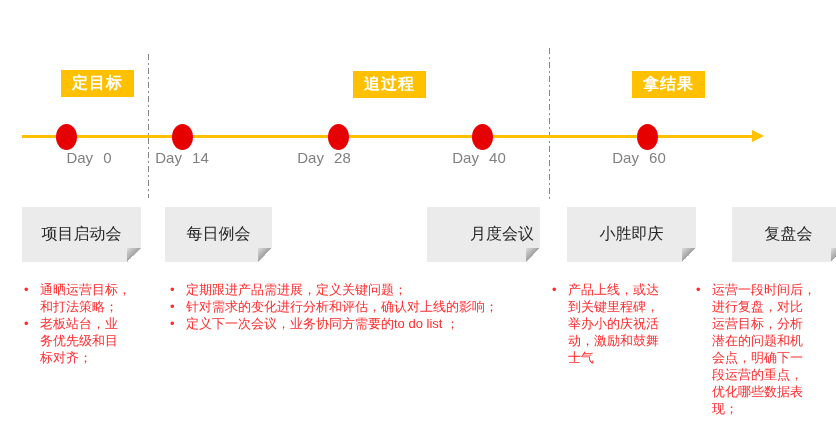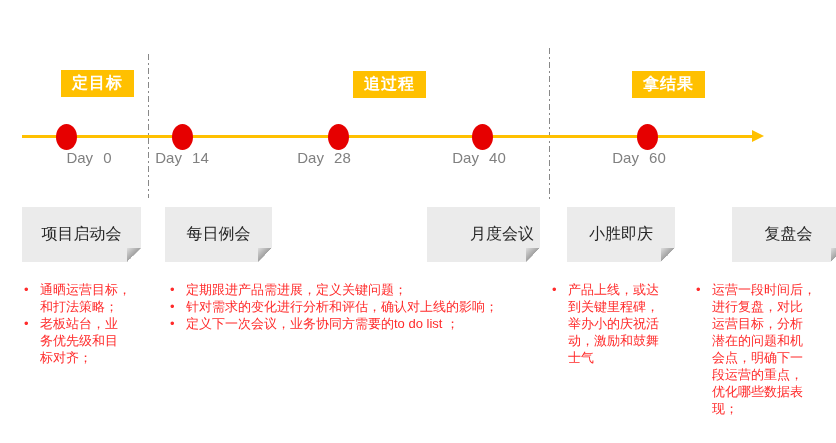--- a/index.html
+++ b/index.html
@@ -160,21 +160,21 @@
     <span class="fold"></span>
   </div>
   <div class="note-card" style="left:165px; width:107px;">
     <span>每日例会</span>
     <span class="fold"></span>
   </div>
   <div class="note-card" style="left:427px; width:113px;padding-left:37px;">
     <span>月度会议</span>
     <span class="fold"></span>
   </div>
-  <div class="note-card" style="left:567px; width:108px;">
+  <div class="note-card" style="left:567px; width:129px;">
     <span>小胜即庆</span>
     <span class="fold"></span>
   </div>
   <div class="note-card" style="left:690px; width:113px;margin-left:42px;">
     <span>复盘会</span>
     <span class="fold"></span>
   </div>
 
   <div class="bullet-list list-1">
     <div class="bullet-item">

